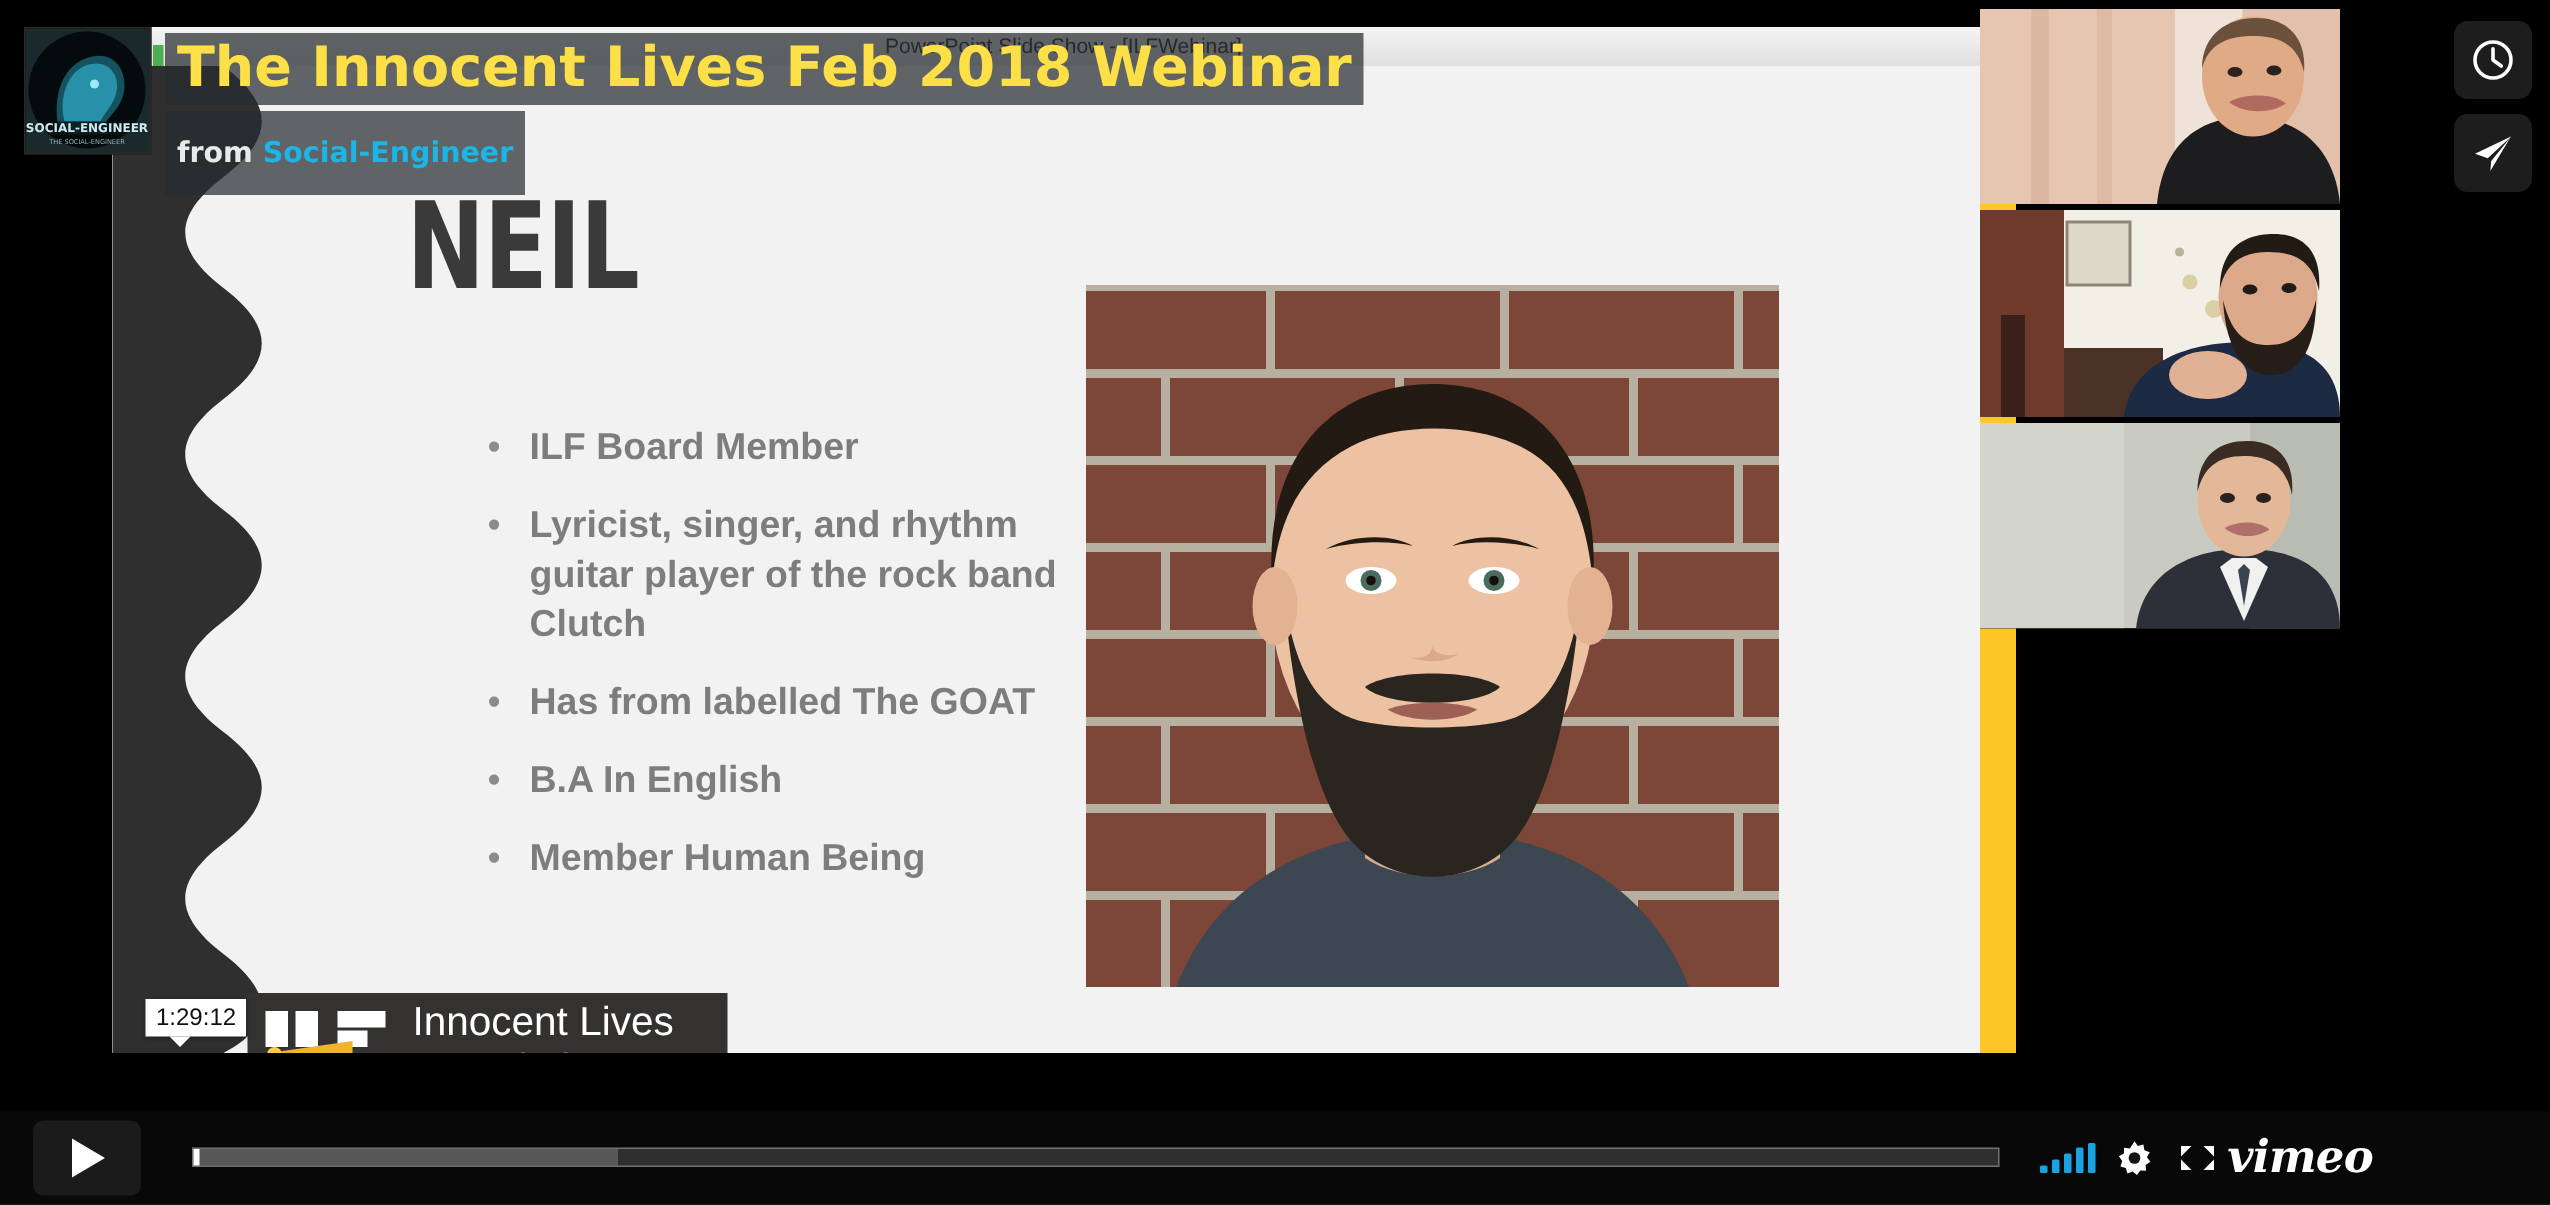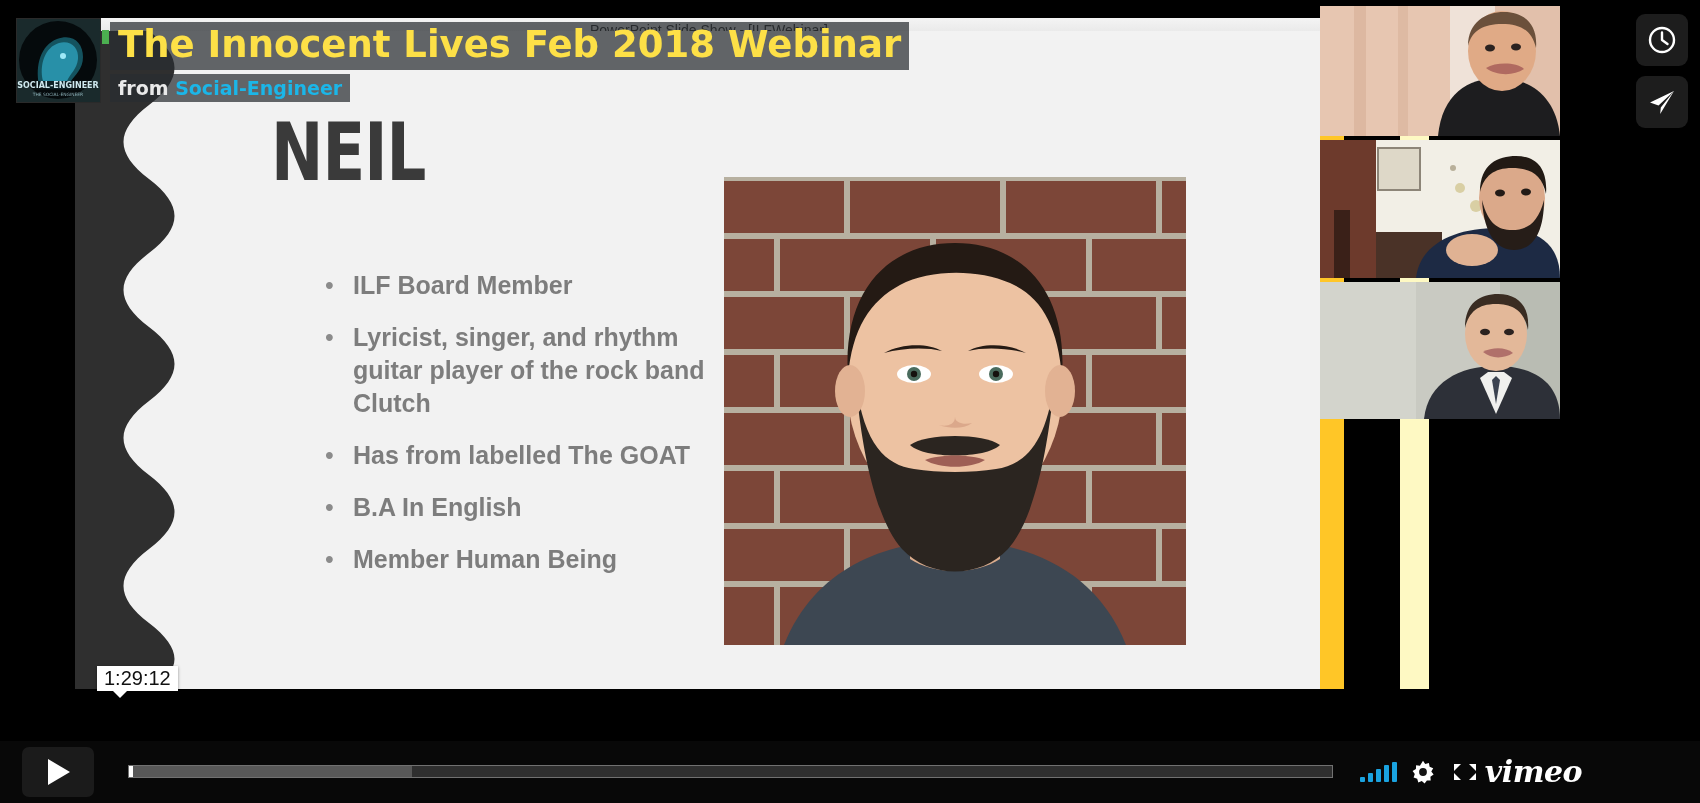--- a/index.html
+++ b/index.html
@@ -8,21 +8,21 @@
   #stage{position:relative;width:1700px;height:803px;background:#000;overflow:hidden;}
 
   
   #ppt-window{position:absolute;left:75px;top:18px;width:1325px;height:580px;background:#0b0b0b;}
   #ppt-titlebar{position:absolute;left:0;top:0;width:1325px;height:27px;
       background:linear-gradient(#f4f4f4,#dfdfdf);border-bottom:1px solid #bcbcbc;}
   #ppt-titlebar .tt{position:absolute;left:515px;top:4px;font-size:14px;color:#222;
       font-family:"Liberation Sans",sans-serif;white-space:nowrap;}
 
   
-  #slide{position:absolute;left:0;top:13px;width:1325px;height:658px;background:#fef9c3;overflow:hidden;padding-left:29px;}
+  #slide{position:absolute;left:0;top:26px;width:1325px;height:658px;background:#ffffff;overflow:hidden;}
   #slide-white{position:absolute;left:0;top:0;width:1245px;height:658px;background:#f2f2f2;}
   #scallop{position:absolute;left:0;top:0;width:130px;height:658px;}
   #yellowbar{position:absolute;left:1245px;top:0;width:24px;height:658px;background:#ffc627;}
   #rightdark{position:absolute;left:1269px;top:0;width:56px;height:658px;background:#000;}
 
   #neil{position:absolute;left:196px;top:82px;font-size:68px;line-height:68px;font-weight:bold;
       color:#3a3a3a;letter-spacing:-1px;font-family:"DejaVu Sans",sans-serif;
       transform:scaleY(1.18) scaleX(0.92);transform-origin:left top;}
 
   #bullets{position:absolute;left:250px;top:238px;width:380px;}
@@ -42,21 +42,21 @@
       font-family:"Liberation Sans",sans-serif;}
   #ilf-text .l2{display:block;}
 
   
   #v-top{position:absolute;left:0;top:0;width:1700px;height:150px;z-index:40;pointer-events:none;}
   #v-avatar{position:absolute;left:16px;top:18px;width:85px;height:85px;background:#111;
       border:1px solid #2a2a2a;box-sizing:border-box;overflow:hidden;}
   #v-title{position:absolute;left:110px;top:22px;background:rgba(40,45,48,.72);padding:2px 8px 4px 8px;
       color:#fde047;font-size:37px;line-height:42px;font-weight:bold;white-space:nowrap;
       font-family:"DejaVu Sans",sans-serif;}
-  #v-from{position:absolute;left:110px;top:74px;background:rgba(40,45,48,.72);padding:2px 8px;
+  #v-from{position:absolute;left:110px;top:74px;background:rgba(40,45,48,.72);padding:16px 8px;
       font-size:19px;line-height:24px;font-weight:bold;color:#e9e9e9;white-space:nowrap;
       font-family:"DejaVu Sans",sans-serif;}
   #v-from .lnk{color:#1bb6e8;}
   #v-greendot{position:absolute;left:102px;top:30px;width:7px;height:14px;background:#4caf50;}
 
   .v-corner-btn{position:absolute;right:12px;width:52px;height:52px;border-radius:9px;
       background:rgba(35,35,35,.82);display:flex;align-items:center;justify-content:center;
       pointer-events:auto;cursor:pointer;}
   #btn-watchlater{top:14px;}
   #btn-share{top:76px;}
@@ -71,21 +71,21 @@
   
   #v-bottom{position:absolute;left:0;bottom:0;width:1700px;height:62px;z-index:45;
       background:rgba(15,15,15,.55);}
   #playbtn{position:absolute;left:22px;top:6px;width:72px;height:50px;border-radius:7px;
       background:rgba(30,30,30,.85);display:flex;align-items:center;justify-content:center;cursor:pointer;}
   #scrub{position:absolute;left:128px;top:24px;width:1205px;height:13px;
       background:rgba(255,255,255,.16);border:1px solid rgba(255,255,255,.32);box-sizing:border-box;}
   #scrub-loaded{position:absolute;left:0;top:0;height:100%;width:23.5%;background:rgba(255,255,255,.20);}
   #scrub-played{position:absolute;left:0;top:0;height:100%;width:0.35%;background:#ffffff;}
   #tooltip{position:absolute;left:97px;top:666px;z-index:60;background:#ffffff;color:#111;
-      font-size:20px;line-height:19px;padding:3px 7px;font-family:"Liberation Sans",sans-serif;
+      font-size:16px;line-height:19px;padding:3px 7px;font-family:"Liberation Sans",sans-serif;
       box-shadow:0 1px 3px rgba(0,0,0,.4);}
   #tooltip:after{content:"";position:absolute;left:16px;bottom:-7px;border-left:7px solid transparent;
       border-right:7px solid transparent;border-top:7px solid #fff;}
 
   .ctrl{position:absolute;top:0;height:62px;display:flex;align-items:center;cursor:pointer;margin-left:12px;}
   #c-vol{right:300px;}
   #c-gear{right:265px;}
   #c-fs{right:222px;}
   #c-logo{right:118px;}
   #vimeo-word{color:#fff;font-size:30px;line-height:30px;font-style:italic;font-weight:bold;
@@ -210,20 +210,36 @@
           <circle cx="272" cy="197" r="3.2" fill="#15100d"></circle>
 
           <path d="M231,200 L231,240 C231,248 222,250 215,248 C226,252 240,252 248,246
                    C240,248 231,246 231,240 Z" fill="#d7a387" opacity=".85"></path>
 
           <ellipse cx="126" cy="214" rx="15" ry="26" fill="#e2b293"></ellipse>
           <ellipse cx="336" cy="214" rx="15" ry="26" fill="#e2b293"></ellipse>
         </svg>
       </div>
 
+      <div id="ilf">
+        <div id="ilf-mark">
+          <svg width="92" height="50" viewBox="0 0 92 50">
+            <rect x="2" y="2" width="15" height="24" fill="#ffffff"></rect>
+            <rect x="22" y="2" width="15" height="24" fill="#ffffff"></rect>
+            <rect x="50" y="2" width="32" height="11" fill="#ffffff"></rect>
+            <rect x="50" y="15" width="20" height="11" fill="#ffffff"></rect>
+            <path d="M4,30 L60,22 L60,40 L4,36 Z" fill="#f0b32c"></path>
+            <circle cx="8" cy="31" r="5" fill="#ffc94d"></circle>
+          </svg>
+        </div>
+        <div id="ilf-text">
+          <span>Innocent Lives</span>
+          <span class="l2">Foundation</span>
+        </div>
+      </div>
 
     </div>
   </div>
 
   <div id="tiles">
     <div class="tile" id="tile1">
       <svg width="240" height="130" viewBox="0 0 240 130">
         <rect width="240" height="130" fill="#e2c0ab"></rect>
         <rect x="0" y="0" width="130" height="130" fill="#e7c6b1"></rect>
         <rect x="34" y="0" width="12" height="130" fill="#d9b29a" opacity=".7"></rect>

